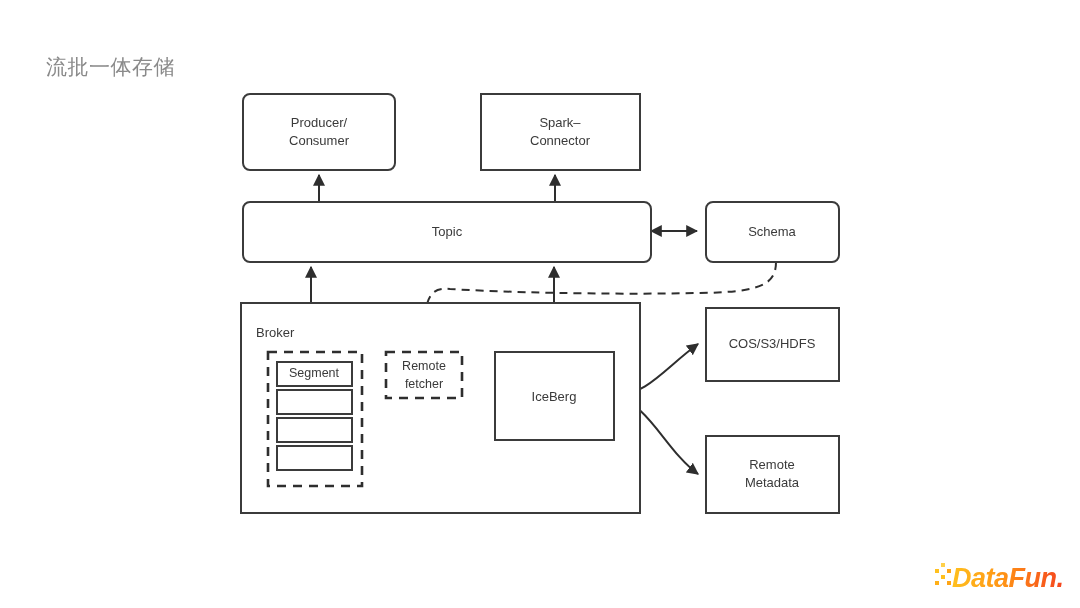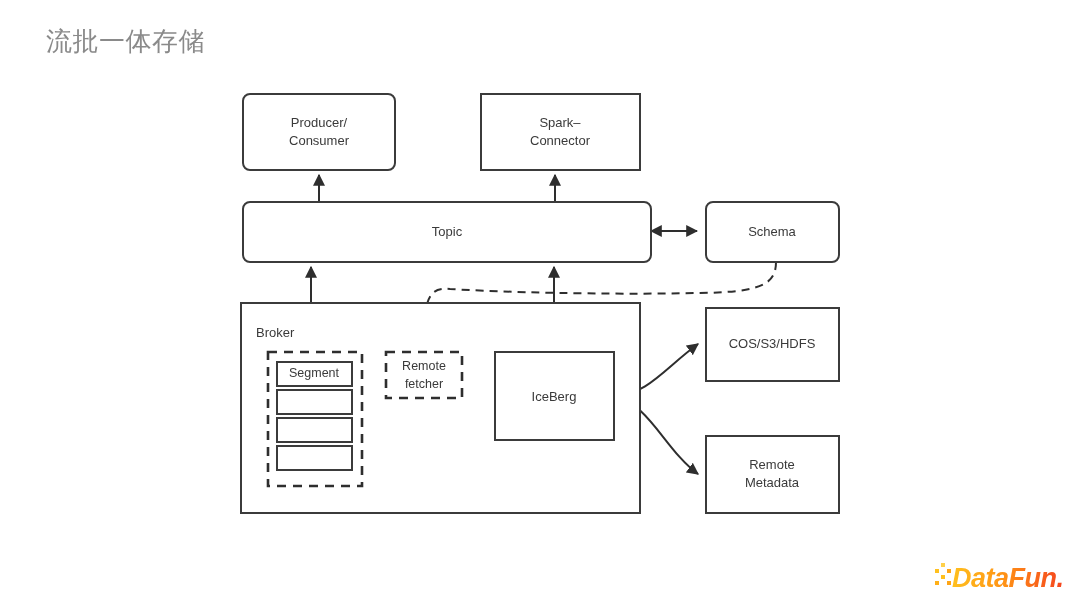--- a/index.html
+++ b/index.html
@@ -15,22 +15,22 @@
     overflow: hidden;
   }
   #slide {
     position: absolute;
     inset: 0;
     background: #ffffff;
   }
   #slide-title {
     position: absolute;
     left: 46px;
-    top: 24px;
-    font-size: 26px;
+    top: 50px;
+    font-size: 21px;
     line-height: 34px;
     color: #8a8a8a;
     letter-spacing: 0.5px;
     white-space: nowrap;
   }
   #diagram {
     position: absolute;
     left: 0;
     top: 0;
   }

